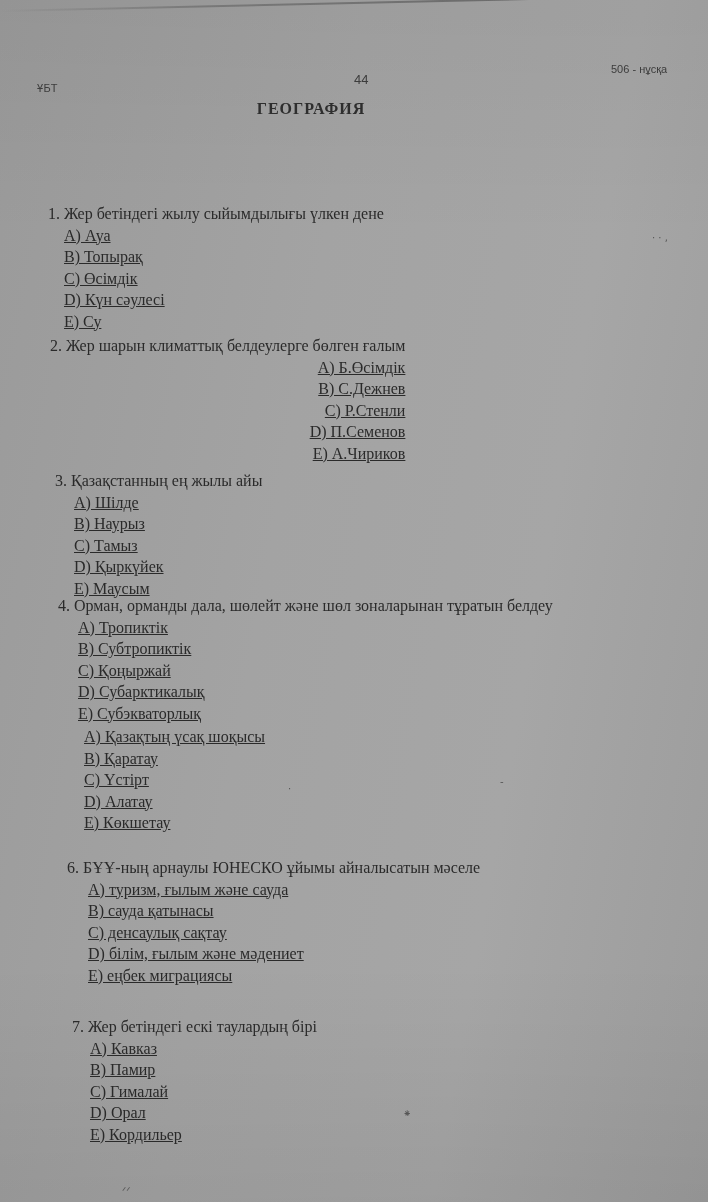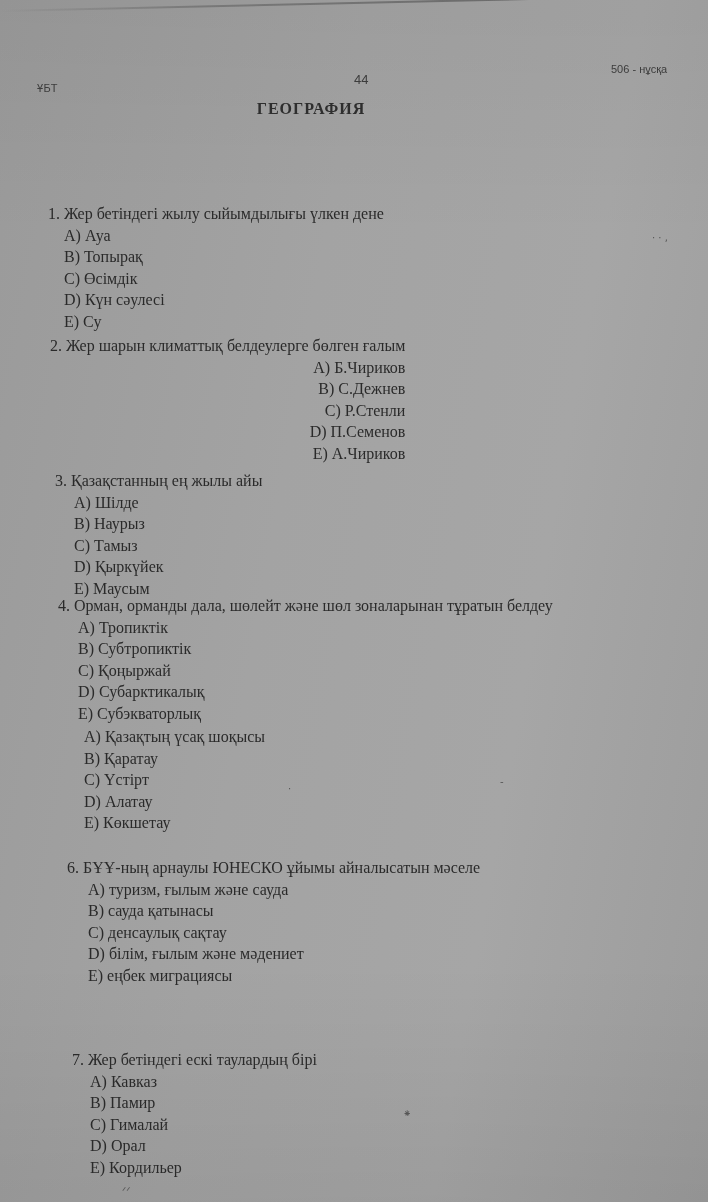--- a/index.html
+++ b/index.html
@@ -29,21 +29,21 @@
   .hdr-page { left: 354px; top: 72px; font-size: 13px; }
   .hdr-variant { left: 611px; top: 63px; font-size: 11px; }
   .title {
     position: absolute; left: 0; width: 604px; top: 100px; text-align: center;
     font-size: 16px; font-weight: bold; letter-spacing: 1px; color: #2e2e2e;
     padding-left: 18px; box-sizing: border-box;
   }
   .content { position: absolute; left: 0; top: 0; width: 708px; height: 880px; margin-top: 32px; }
   .q { position: absolute; font-size: 16px; line-height: 21.5px; }
   .q-text { white-space: nowrap; }
-  .opt { white-space: nowrap; }
+  .opt { white-space: nowrap; text-decoration: underline; }
   .mark {
     position: absolute; color: #555; font-size: 10px; font-family: "DejaVu Sans", sans-serif;
   }
 </style>
 </head>
 <body>
 
 <div class="page">
   <div class="crease"></div>
 
@@ -62,21 +62,21 @@
         <div class="opt">B) Топырақ</div>
         <div class="opt">C) Өсімдік</div>
         <div class="opt">D) Күн сәулесі</div>
         <div class="opt">E) Су</div>
       </div>
     </div>
 
     <div class="q" style="left:50px; top:303px;text-align:right;">
       <div class="q-text"><span>2.</span> <span>Жер шарын климаттық белдеулерге бөлген ғалым</span></div>
       <div style="padding-left:18px;">
-        <div class="opt">A) Б.Чириков</div>
+        <div class="opt">A) Б.Өсімдік</div>
         <div class="opt">B) С.Дежнев</div>
         <div class="opt">C) Р.Стенли</div>
         <div class="opt">D) П.Семенов</div>
         <div class="opt">E) А.Чириков</div>
       </div>
     </div>
 
     <div class="q" style="left:55px; top:438px;">
       <div class="q-text"><span>3.</span> <span>Қазақстанның ең жылы айы</span></div>
       <div style="padding-left:19px;">
@@ -113,21 +113,21 @@
       <div class="q-text"><span>6.</span> <span>БҰҰ-ның арнаулы ЮНЕСКО ұйымы айналысатын мәселе</span></div>
       <div style="padding-left:21px;">
         <div class="opt">A) туризм, ғылым және сауда</div>
         <div class="opt">B) сауда қатынасы</div>
         <div class="opt">C) денсаулық сақтау</div>
         <div class="opt">D) білім, ғылым және мәдениет</div>
         <div class="opt">E) еңбек миграциясы</div>
       </div>
     </div>
 
-    <div class="q" style="left:72px; top:1017px;">
+    <div class="q" style="left:72px; top:984px;">
       <div class="q-text"><span>7.</span> <span>Жер бетіндегі ескі таулардың бірі</span></div>
       <div style="padding-left:18px;">
         <div class="opt">A) Кавказ</div>
         <div class="opt">B) Памир</div>
         <div class="opt">C) Гималай</div>
         <div class="opt">D) Орал</div>
         <div class="opt">E) Кордильер</div>
       </div>
     </div>
   </div>

